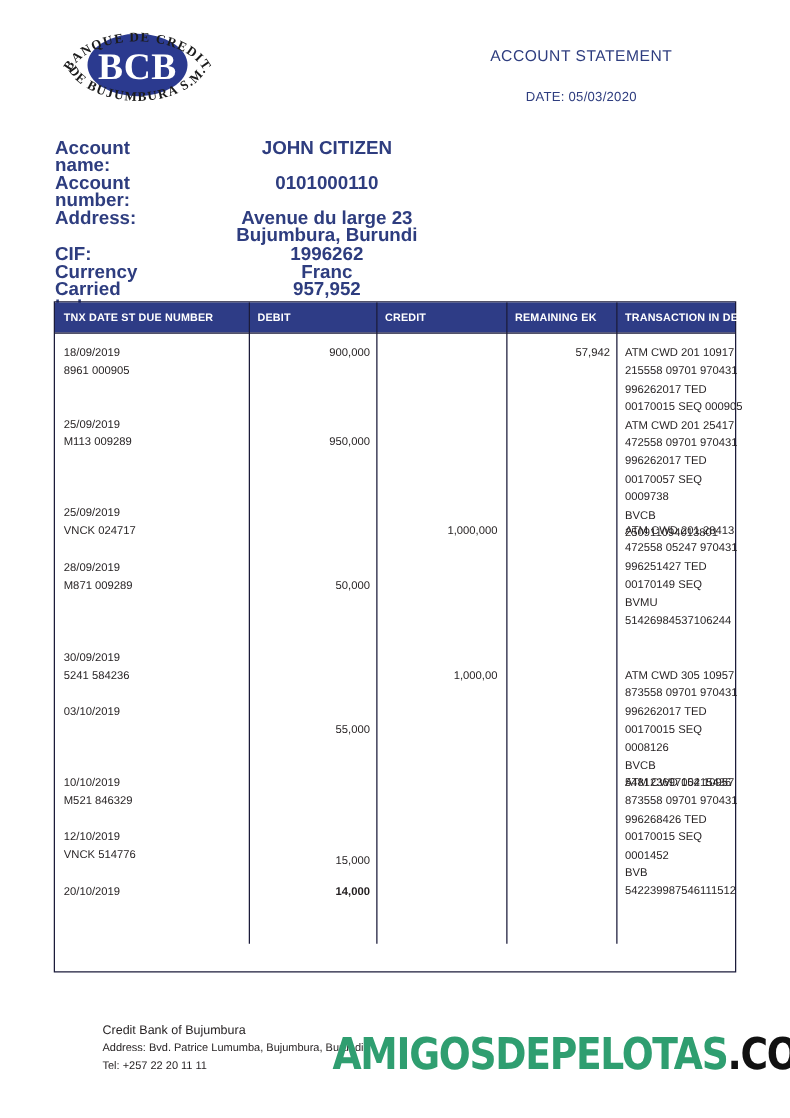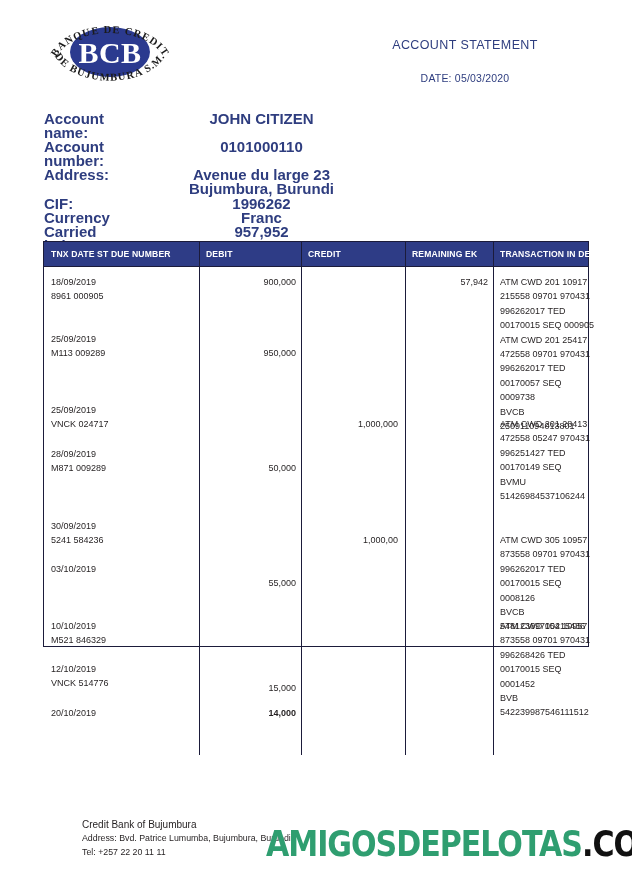--- a/index.html
+++ b/index.html
@@ -70,21 +70,21 @@
   }
   .acct-label { width: 105px; flex: none; }
   .acct-value { flex: 1; text-align: center; }
 
   
   .table {
     position: absolute;
     left: 43px;
     top: 241px;
     width: 546px;
-    height: 406px;
+    height: 537px;
     border: 1px solid #1b1b3a;
     box-sizing: border-box;
   }
   .thead {
     position: absolute;
     left: 0;
     top: 0;
     width: 100%;
     height: 24px;
     background: #2e3c86;

